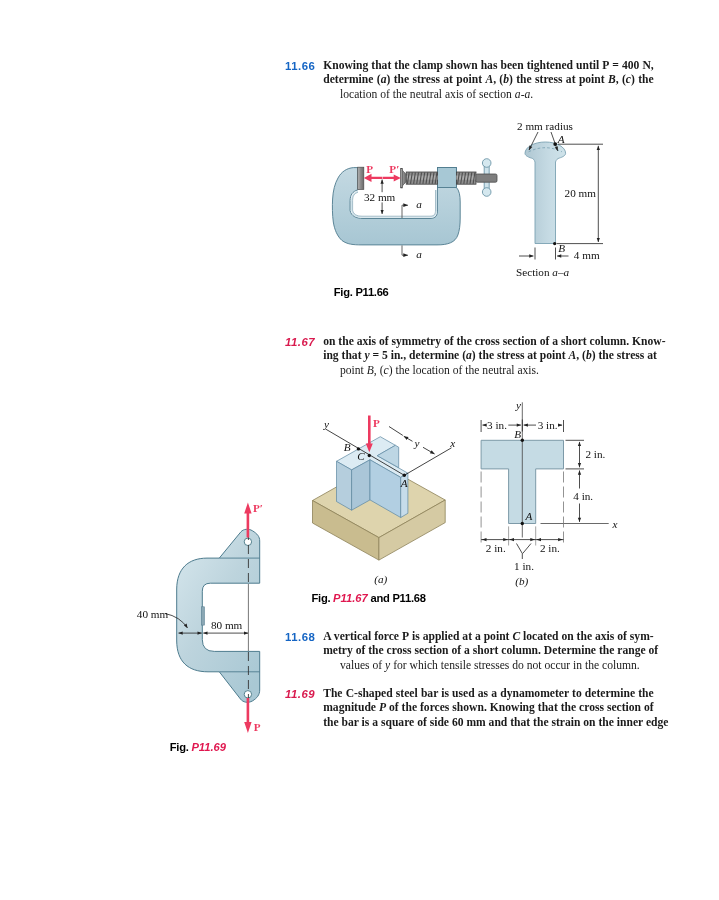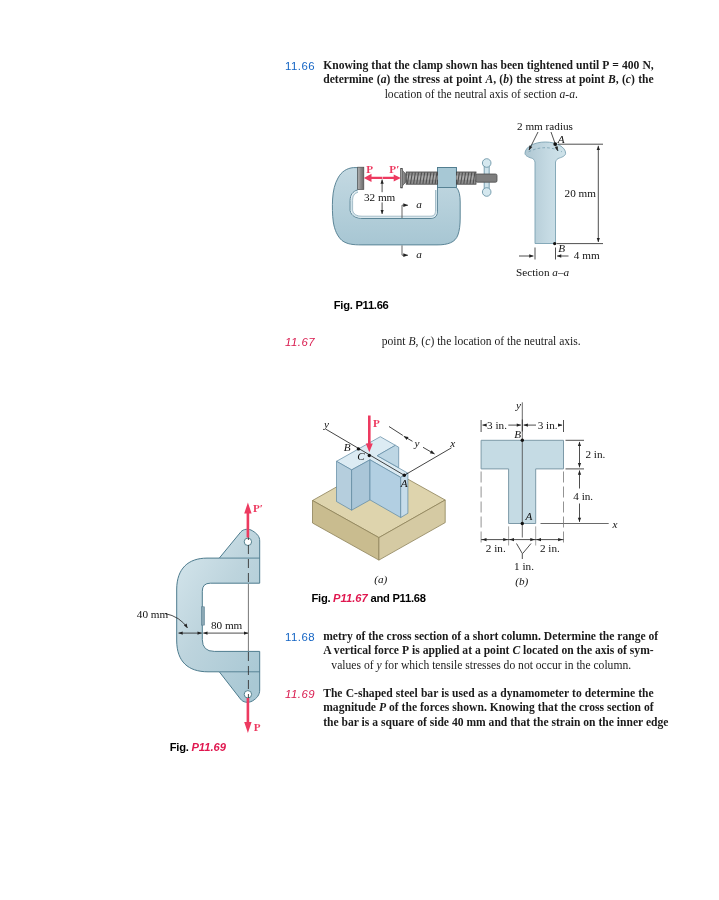--- a/index.html
+++ b/index.html
@@ -1,59 +1,61 @@
 <!DOCTYPE html>
 <html><head>
 <meta charset="utf-8">
 <style>
 html,body{margin:0;padding:0;background:#fff;}
 .page{position:relative;width:719px;height:900px;background:#fff;overflow:hidden;
   font-family:"Liberation Serif",serif;color:#1a1a1a;}
 .prob{position:absolute;left:285px;width:372px;font-size:11.6px;line-height:14.45px;}
-.num{position:absolute;left:0;top:0;font-family:"Liberation Sans",sans-serif;font-weight:normal;font-size:11.4px;letter-spacing:0.5px;}
+.num{position:absolute;left:0;top:0;font-family:"Liberation Sans",sans-serif;font-weight:bold;font-size:11.4px;letter-spacing:0.5px;}
 .nblue{color:#1565c4;}
 .nred{color:#d91a4e;font-style:italic;}
 .ln{margin-left:38.2px;width:330.5px;text-align:justify;text-align-last:justify;white-space:nowrap;font-weight:bold;}
-.lnl{margin-left:31px;width:330.5px;white-space:nowrap;text-align:center;}
+.lnl{margin-left:55px;width:330.5px;white-space:nowrap;}
 .cap{position:absolute;font-family:"Liberation Sans",sans-serif;font-weight:bold;font-size:11.2px;color:#000;white-space:nowrap;letter-spacing:-0.28px;}
 .capred{color:#e0174f;font-style:italic;letter-spacing:0;}
 i{font-style:italic;}
 .svgfig{position:absolute;}
 </style>
 </head>
 <body>
 <div class="page">
 
 <div class="prob" style="top:58.9px;">
   <div class="num nblue">11.66</div>
   <div class="ln">Knowing that the clamp shown has been tightened until <b>P</b> = 400 N,</div>
   <div class="ln">determine (<i>a</i>) the stress at point <i>A</i>, (<i>b</i>) the stress at point <i>B</i>, (<i>c</i>) the</div>
   <div class="lnl">location of the neutral axis of section <i>a</i>-<i>a</i>.</div>
 </div>
 
 <div class="prob" style="top:335px;">
   <div class="num nred">11.67</div>
+  <div class="ln">on the axis of symmetry of the cross section of a short column. Know-</div>
+  <div class="ln">ing that <i>y</i> = 5 in., determine (<i>a</i>) the stress at point <i>A</i>, (<i>b</i>) the stress at</div>
   <div class="lnl">point <i>B</i>, (<i>c</i>) the location of the neutral axis.</div>
 </div>
 
 <div class="prob" style="top:629.6px;">
   <div class="num nblue">11.68</div>
+  <div class="ln">A vertical force <b>P</b> is applied at a point <i>C</i> located on the axis of sym-</div>
   <div class="ln">metry of the cross section of a short column. Determine the range of</div>
-  <div class="ln">A vertical force <b>P</b> is applied at a point <i>C</i> located on the axis of sym-</div>
   <div class="lnl">values of <i>y</i> for which tensile stresses do not occur in the column.</div>
 </div>
 
 <div class="prob" style="top:686.6px;">
   <div class="num nred">11.69</div>
   <div class="ln">The C-shaped steel bar is used as a dynamometer to determine the</div>
   <div class="ln">magnitude <i>P</i> of the forces shown. Knowing that the cross section of</div>
-  <div class="ln">the bar is a square of side 40 mm and that the strain on the inner edge</div>
-</div>
-
-<div class="cap" style="left:333.8px;top:286.3px;margin-top:13px;">Fig. P11.66</div>
+  <div class="ln">the bar is a square of side 60 mm and that the strain on the inner edge</div>
+</div>
+
+<div class="cap" style="left:333.8px;top:286.3px;">Fig. P11.66</div>
 <div class="cap" style="left:311.5px;top:591.8px;">Fig. <span class="capred">P11.67</span> and P11.68</div>
 <div class="cap" style="left:133.8px;top:740.9px;padding-left:36px;">Fig. <span class="capred">P11.69</span></div>
 
 <svg class="svgfig" style="left:325px;top:115px;" width="340" height="175" viewBox="325 115 340 175">
 <defs>
 <linearGradient id="gbody" x1="0" y1="0" x2="0" y2="1">
   <stop offset="0" stop-color="#c4d9e2"></stop>
           <stop offset="0.55" stop-color="#b4cfda"></stop>
           <stop offset="1" stop-color="#a7c6d3"></stop>
 </linearGradient>

